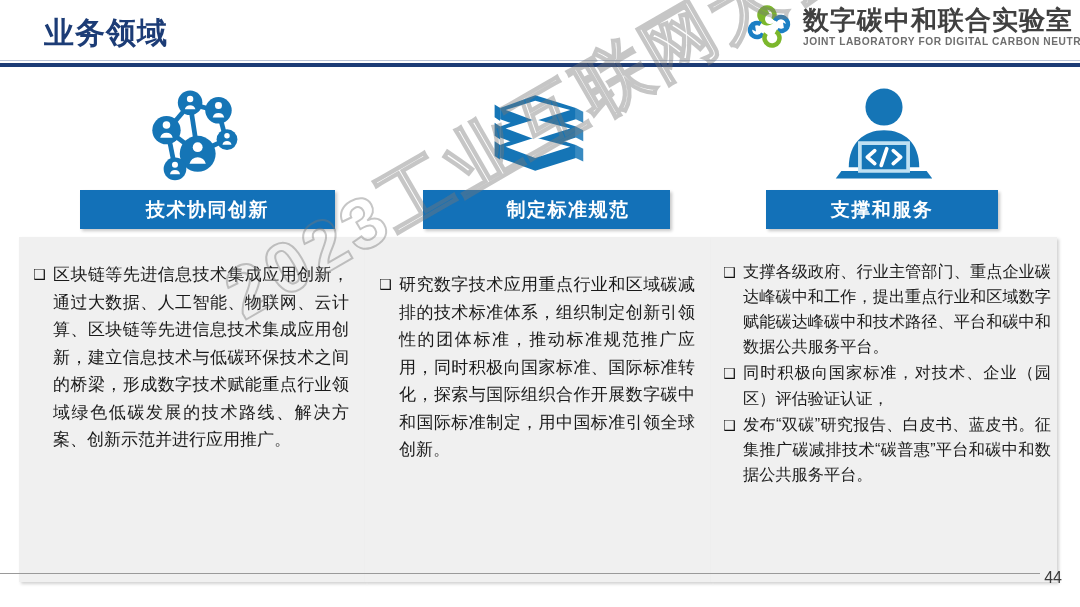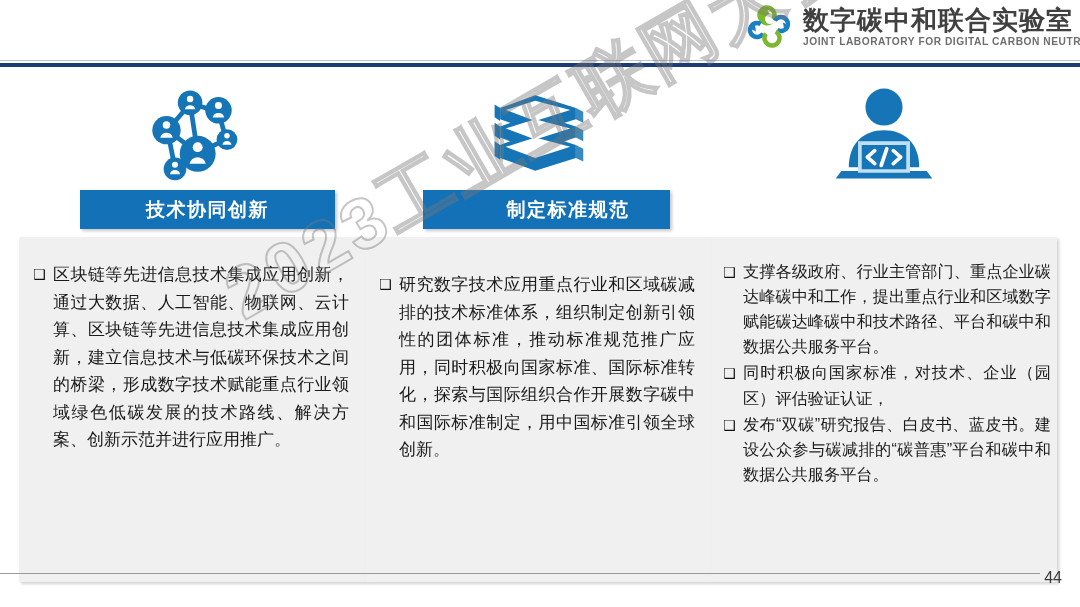--- a/index.html
+++ b/index.html
@@ -182,20 +182,21 @@
     font-size: 16px;
     color: #3a3a3a;
   }
 </style>
 </head>
 <body>
 
 <div class="slide">
 
   <div class="header">
+    <div class="page-title">业务领域</div>
 
     <div class="brand">
       <span class="brand-mark">
         <svg viewBox="0 0 100 88" width="50" height="44" aria-hidden="true">
 
           <path d="M46 6 a17 17 0 1 0 9 30 a10 10 0 1 1 -5 -18 Z" fill="#7cb72c" transform="rotate(-10 50 22)"></path>
           <circle cx="44" cy="20" r="15" fill="none" stroke="#7cb72c" stroke-width="9" stroke-dasharray="72 30" transform="rotate(120 44 20)"></circle>
 
           <circle cx="24" cy="50" r="14" fill="none" stroke="#1b7fc4" stroke-width="9" stroke-dasharray="66 30" transform="rotate(30 24 50)"></circle>
           <path d="M8 46 l12 -6 l2 13 Z" fill="#1b7fc4"></path>
@@ -303,32 +304,33 @@
             <path d="M14 96 L106 96 L112 104 L8 104 Z"></path>
           </g>
           <path d="M34 66 L86 66 L86 96 L34 96 Z" fill="#1575b6" stroke="#bfe0f2" stroke-width="4"></path>
           <g fill="none" stroke="#ffffff" stroke-width="4" stroke-linecap="round" stroke-linejoin="round">
             <polyline points="50,74 42,81 50,88"></polyline>
             <polyline points="70,74 78,81 70,88"></polyline>
             <line x1="63" y1="72" x2="57" y2="90"></line>
           </g>
         </svg>
       </div>
+      <div class="card-header">支撑和服务</div>
       <div class="card-body">
         <div class="bullet">
           <span class="bullet-mark">❑</span>
           <span class="bullet-text">支撑各级政府、行业主管部门、重点企业碳达峰碳中和工作，提出重点行业和区域数字赋能碳达峰碳中和技术路径、平台和碳中和数据公共服务平台。</span>
         </div>
         <div class="bullet">
           <span class="bullet-mark">❑</span>
           <span class="bullet-text">同时积极向国家标准，对技术、企业（园区）评估验证认证，</span>
         </div>
         <div class="bullet">
           <span class="bullet-mark">❑</span>
-          <span class="bullet-text">发布“双碳”研究报告、白皮书、蓝皮书。建设公众参与碳减排的“碳普惠”平台和碳中和数据公共服务平台。</span>
+          <span class="bullet-text">发布“双碳”研究报告、白皮书、蓝皮书。征集推广碳减排技术“碳普惠”平台和碳中和数据公共服务平台。</span>
         </div>
       </div>
     </div>
 
   </div>
 
   <div class="watermark">2023工业互联网大会</div>
 
   <div class="footer-rule"></div>
   <div class="page-number">44</div>

